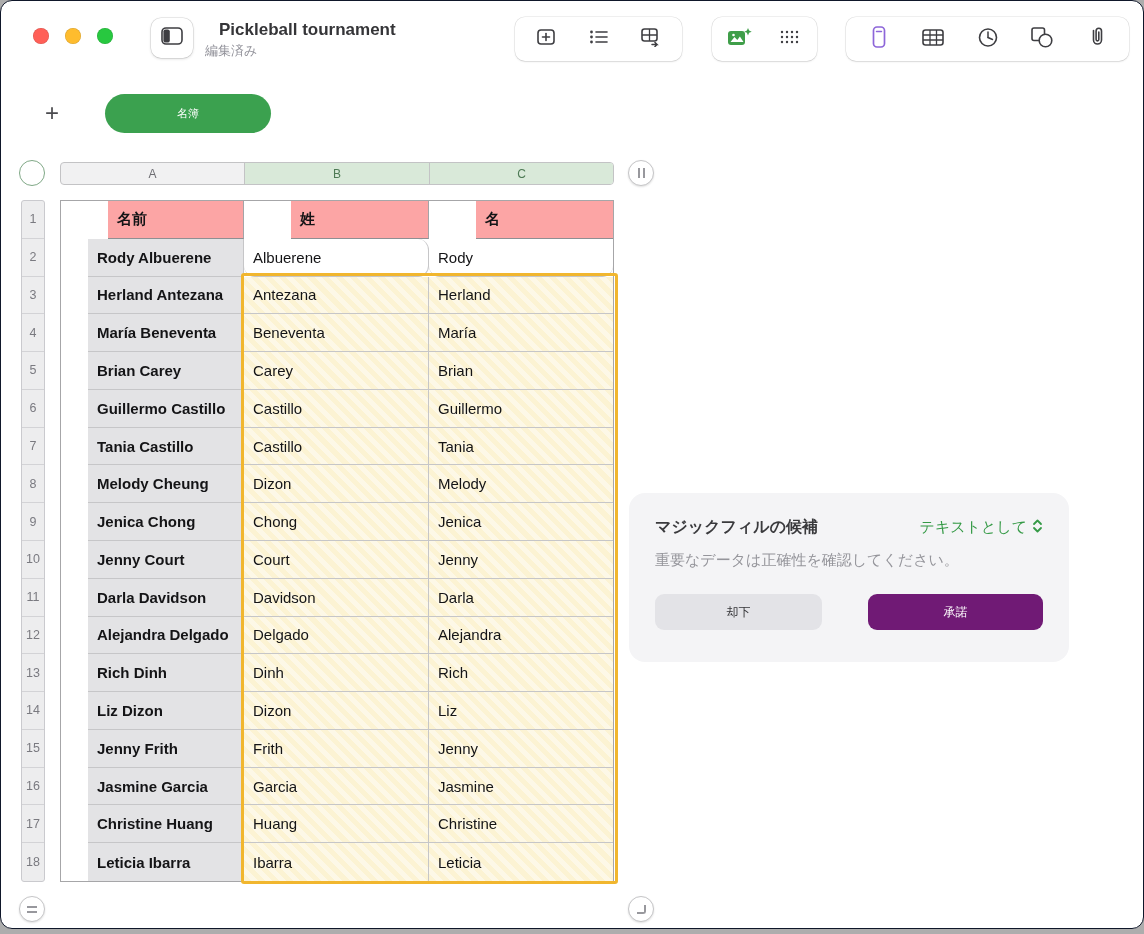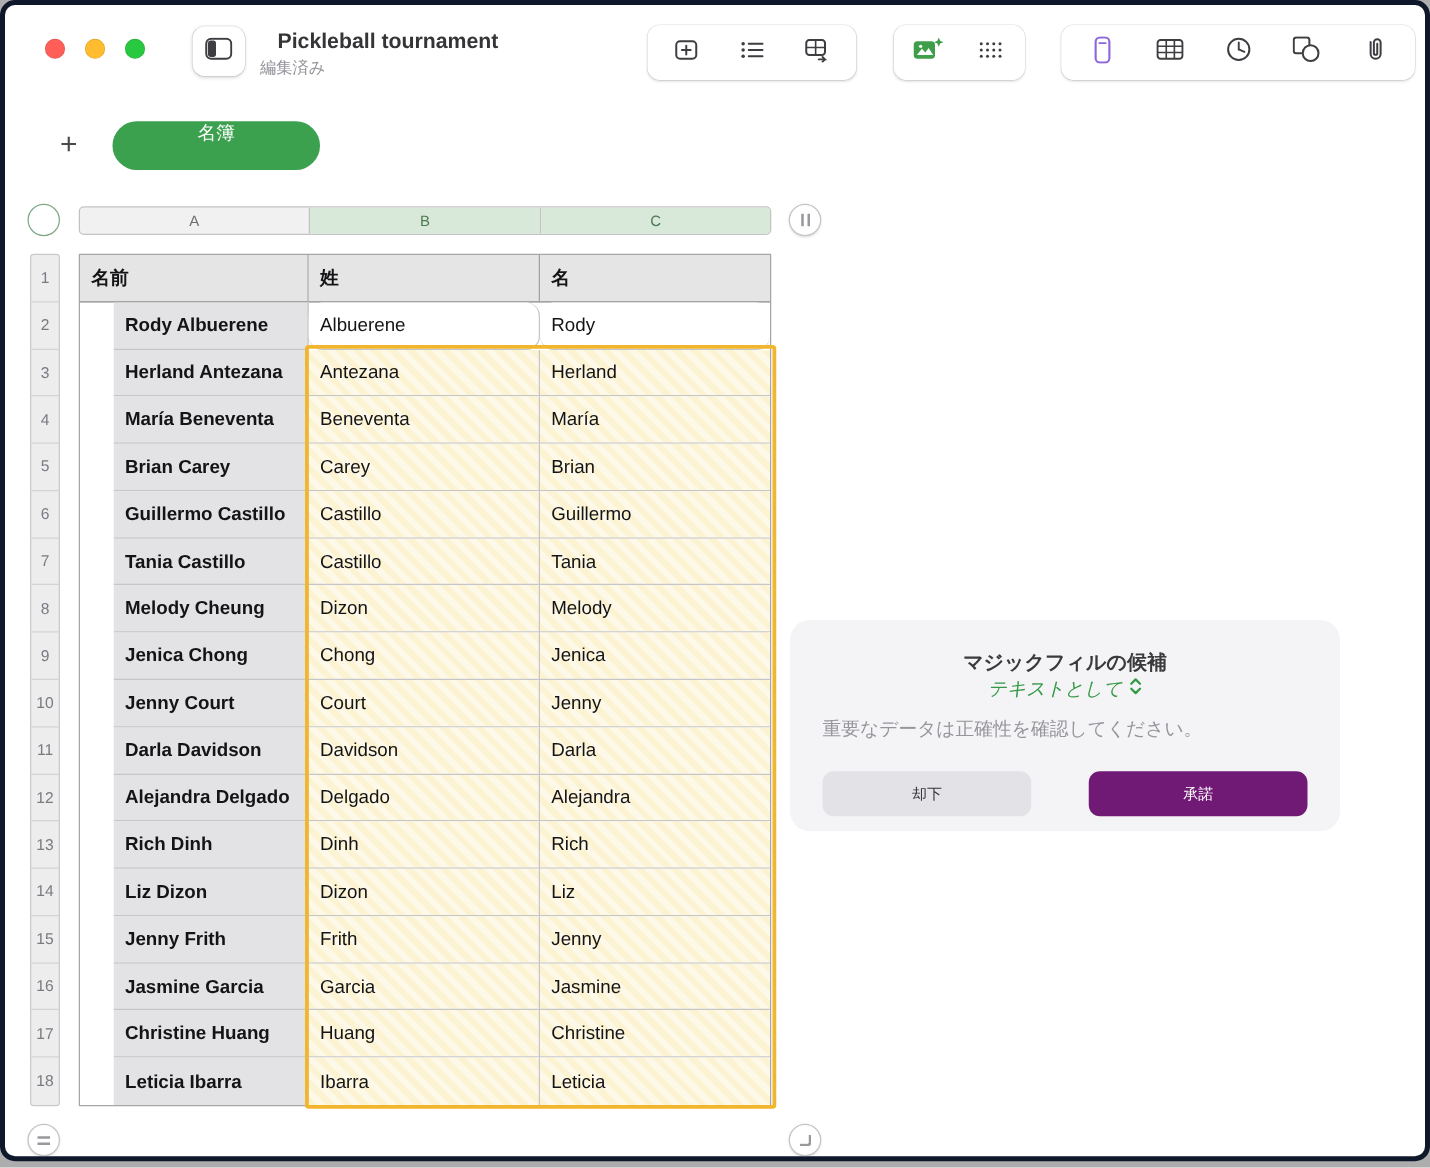--- a/index.html
+++ b/index.html
@@ -1,19 +1,19 @@
 <!DOCTYPE html>
 <html><head>
 <meta charset="utf-8">
 <style>
   * { margin:0; padding:0; box-sizing:border-box; }
   html,body { width:1144px; height:934px; }
   body { background:#adadad; font-family:"Liberation Sans", sans-serif; position:relative; overflow:hidden; }
   #window { position:absolute; left:0; top:0; width:1144px; height:929px; background:#fff;
-            border:4px solid #0f172a; border-radius:12px; overflow:hidden; }
+            border:1px solid #0f172a; border-radius:12px; overflow:hidden; }
 
   
   .tl { position:absolute; top:27px; width:16px; height:16px; border-radius:50%; box-shadow:inset 0 0 0 0.5px rgba(0,0,0,.15); }
   .tl.red{ left:32px; background:#ff5f57; }
   .tl.yellow{ left:64px; background:#febc2e; }
   .tl.green{ left:96px; background:#28c840; }
   .tbtn { position:absolute; left:150px; top:17px; width:42px; height:40px; border-radius:10px; background:#fff;
           box-shadow:0 0 0 0.5px rgba(0,0,0,.14), 0 1px 3px rgba(0,0,0,.15);
           display:flex; align-items:center; justify-content:center; }
   .doc-title { position:absolute; left:218px; top:19px; font-size:17px; font-weight:700; color:#353538; }
@@ -23,22 +23,22 @@
             box-shadow:0 0 0 0.5px rgba(0,0,0,.12), 0 1px 2px rgba(0,0,0,.10);
             display:flex; align-items:center; justify-content:space-evenly; }
   #tg1 { left:514px; width:167px; }
   #tg2 { left:711px; width:105px; }
   #tg3 { left:845px; width:283px; }
   .ibtn { width:44px; height:34px; display:flex; align-items:center; justify-content:center; border-radius:7px; }
 
   
   .add-sheet { position:absolute; left:36px; top:97px; width:30px; height:30px; font-size:24px; color:#4a4a4e;
                display:flex; align-items:center; justify-content:center; }
-  .tab-pill { position:absolute; left:86px; top:93px; width:166px; height:39px; border-radius:20px; background:#3ba14f;
-              color:#fff; font-size:15px; display:flex; justify-content:center; }
+  .tab-pill { position:absolute; left:104px; top:93px; width:166px; height:39px; border-radius:20px; background:#3ba14f;
+              color:#fff; font-size:11px; display:flex; align-items:center; justify-content:center; }
 
   
   .select-all { position:absolute; left:18px; top:159px; width:26px; height:26px; border-radius:50%;
                 background:#fff; border:1.5px solid #7fa886; }
   .colband { position:absolute; left:59px; top:161px; width:554px; height:23px; display:flex;
              border:1px solid #c3c3c5; border-radius:4px; overflow:hidden; background:#f1f1f2; }
   .colcell { height:100%; display:flex; align-items:center; justify-content:center; font-size:12px;
              color:#6e6e73; border-right:1px solid #c3c3c5; }
   .colcell:last-child { border-right:none; }
   .colcell.sel { background:#d9e9d9; color:#4e7a55; }
@@ -59,34 +59,34 @@
   .rownum { display:flex; align-items:center; justify-content:center; font-size:12.5px; color:#7a7a80;
             border-bottom:1px solid #d3d3d6; }
   .rownum:last-child{ border-bottom:none; }
 
   .gridwrap { position:absolute; left:59px; top:199px; width:554px; height:682px; border:1px solid #a6a6a8;
               display:grid; grid-template-columns:183px 185px 184px; grid-template-rows:repeat(18,1fr); background:#fff; }
   .cell { display:flex; align-items:center; padding-left:9px; font-size:15px; color:#141416;
           border-right:1px solid #c6c6c8; border-bottom:1px solid #c6c6c8; overflow:hidden; white-space:nowrap; }
   .cell:nth-child(3n){ border-right:none; }
   .cell:nth-last-child(-n+3){ border-bottom:none; }
-  .cell.hrow { background:#e5e5e5; font-weight:700; border-right-color:#a4a4a7; border-bottom-color:#8f8f92; }
+  .cell.hrow { background:#fca5a5; font-weight:700; border-right-color:#a4a4a7; border-bottom-color:#8f8f92;margin-left:47px; }
   .cell.colA { background:#e3e3e5; font-weight:700;margin-left:27px; }
   .cell.plain{ background:#fff;border-radius:11px; }
   .cell.hatch{ background:repeating-linear-gradient(45deg,#fcf3d3 0px,#fcf3d3 5px,#fdf8e7 5px,#fdf8e7 10px); }
 
   .orange-sel { position:absolute; left:240px; top:272px; width:377px; height:611px;
                 border:3px solid #f1b62e; border-radius:3px; pointer-events:none; }
 
   
   .popup { position:absolute; left:628px; top:492px; width:440px; height:169px; background:#f4f4f6;
            border-radius:16px; padding:24px 26px 0 26px; }
-  .popup-head { display:flex; justify-content:space-between; align-items:center;flex-direction:column; }
+  .popup-head { display:flex; justify-content:space-between; align-items:center; }
   .popup-title { font-size:16px; font-weight:700; color:#3a3a3d; }
-  .popup-mode { display:flex; align-items:center; gap:5px; color:#359a46; font-size:15px;font-style:italic; }
+  .popup-mode { display:flex; align-items:center; gap:5px; color:#359a46; font-size:15px; }
   .popup-note { margin-top:13px; font-size:15px; color:#95959b; }
   .popup-actions { margin-top:24px; display:flex; justify-content:space-between; }
   .btn { height:36px; border:none; border-radius:9px; font-size:12px; font-family:inherit; }
   .btn.reject { width:167px; background:#e3e3e7; color:#353538; }
   .btn.accept { width:175px; background:#701a75; color:#fff; }
 </style>
 </head>
 <body>
 
 <div id="window">

